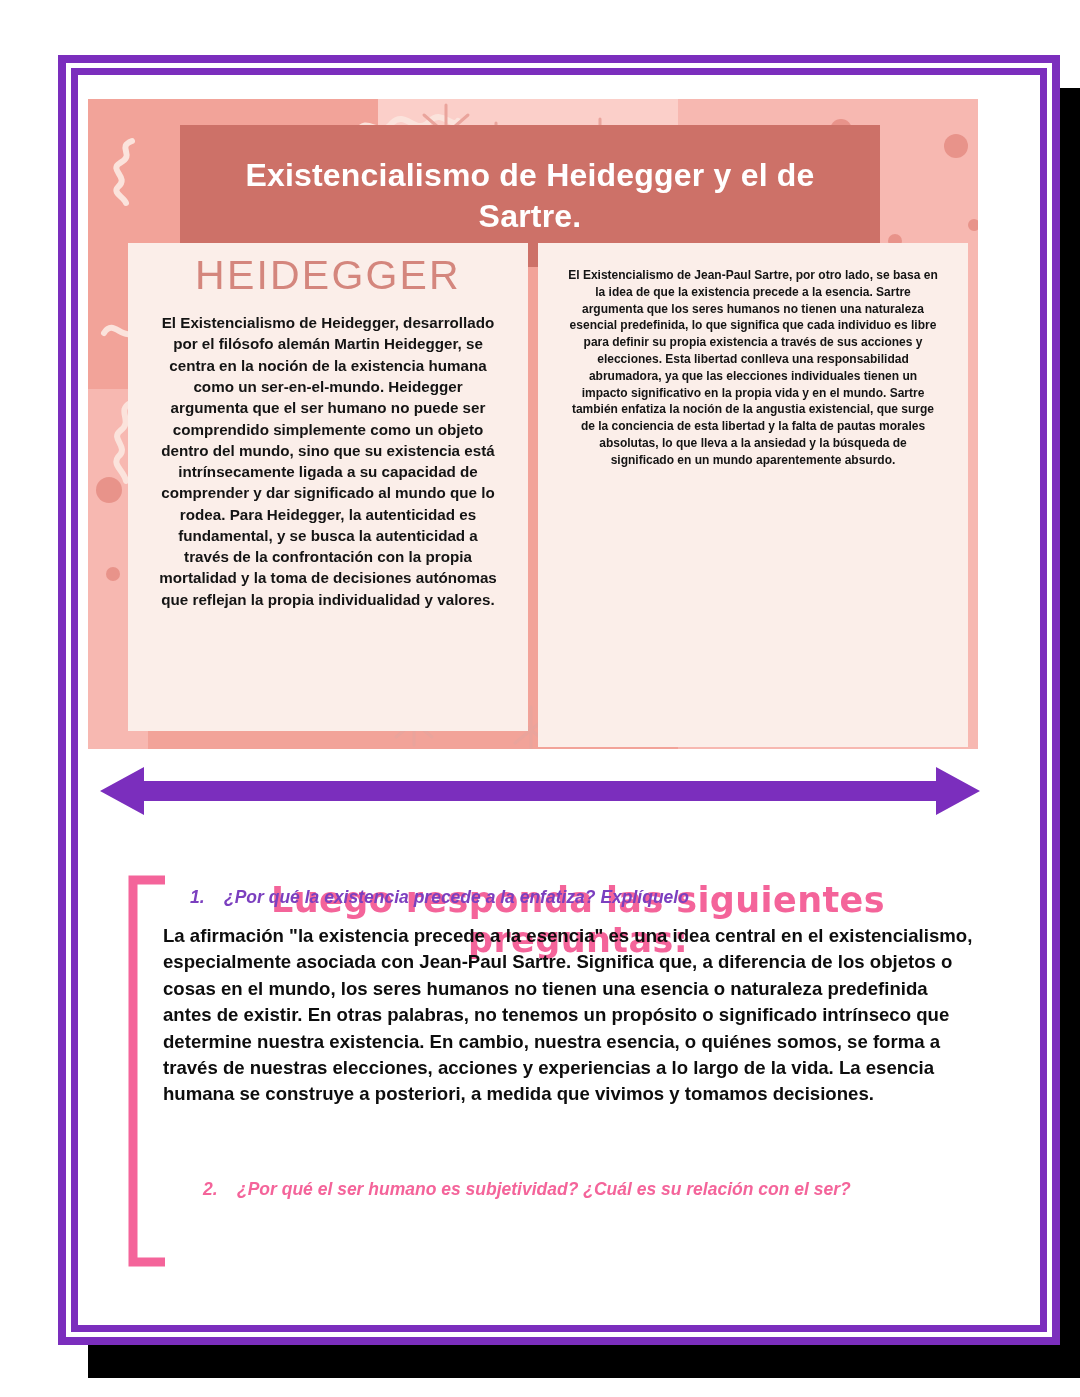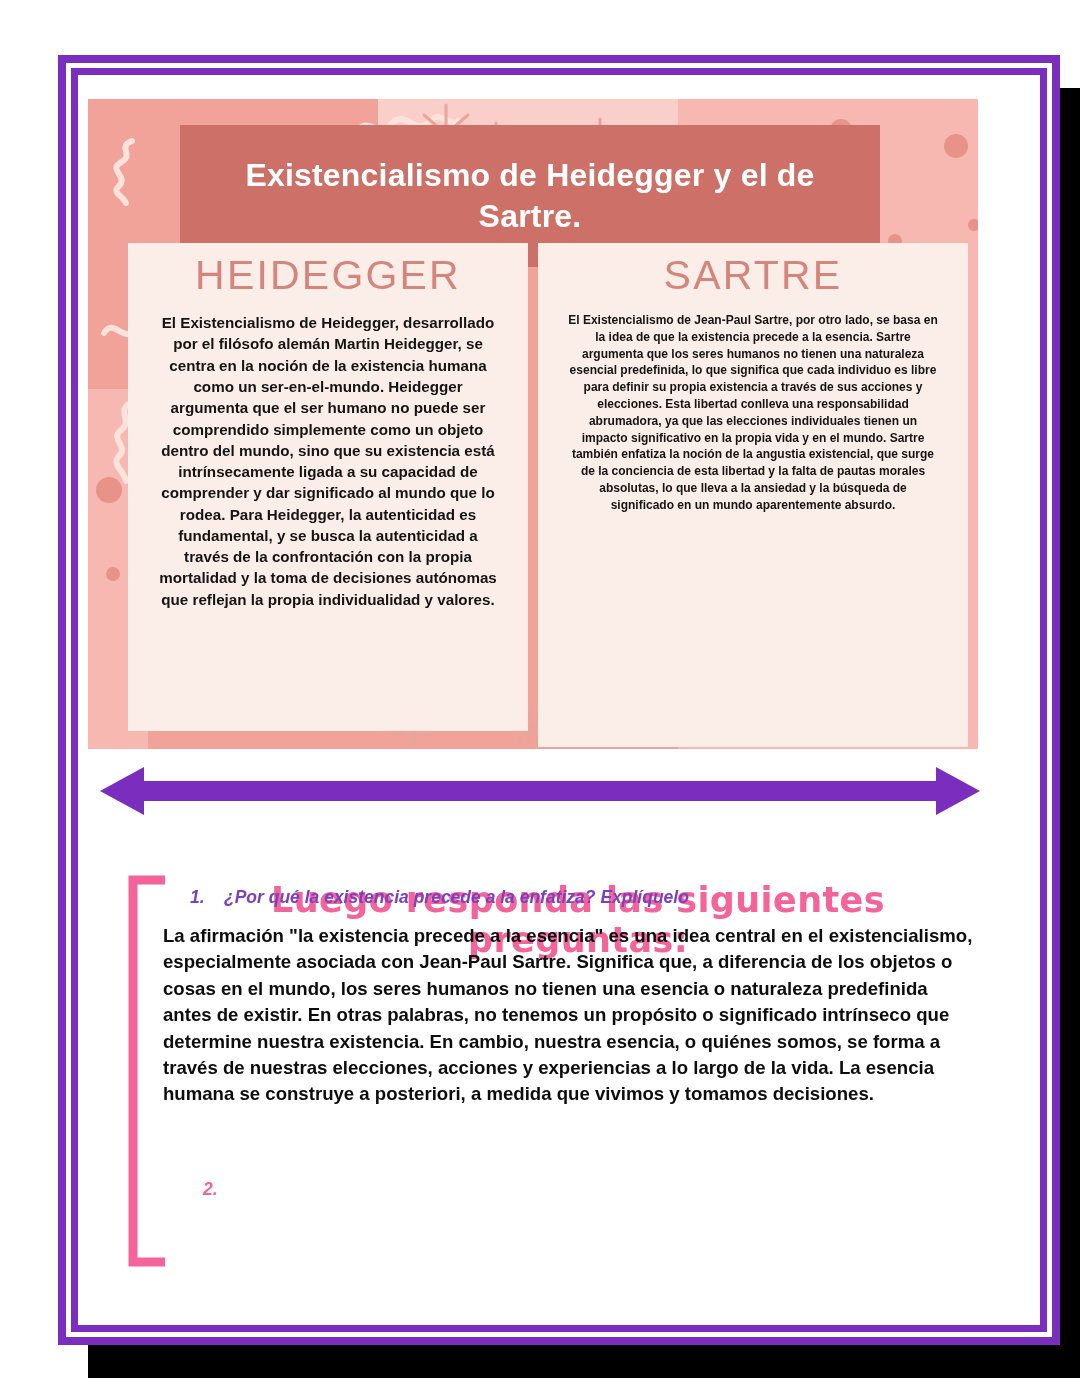--- a/index.html
+++ b/index.html
@@ -226,21 +226,20 @@
         <div id="title-banner">
           <div id="title-banner-text">Existencialismo de Heidegger y el de Sartre.</div>
         </div>
 
         <div class="card" id="card-heidegger">
           <h2 class="card-title">HEIDEGGER</h2>
           <p class="card-body">El Existencialismo de Heidegger, desarrollado por el filósofo alemán Martin Heidegger, se centra en la noción de la existencia humana como un ser-en-el-mundo. Heidegger argumenta que el ser humano no puede ser comprendido simplemente como un objeto dentro del mundo, sino que su existencia está intrínsecamente ligada a su capacidad de comprender y dar significado al mundo que lo rodea. Para Heidegger, la autenticidad es fundamental, y se busca la autenticidad a través de la confrontación con la propia mortalidad y la toma de decisiones autónomas que reflejan la propia individualidad y valores.</p>
         </div>
 
         <div class="card" id="card-sartre">
-          <h2 class="card-title">SARTRE</h2>
           <p class="card-body">El Existencialismo de Jean-Paul Sartre, por otro lado, se basa en la idea de que la existencia precede a la esencia. Sartre argumenta que los seres humanos no tienen una naturaleza esencial predefinida, lo que significa que cada individuo es libre para definir su propia existencia a través de sus acciones y elecciones. Esta libertad conlleva una responsabilidad abrumadora, ya que las elecciones individuales tienen un impacto significativo en la propia vida y en el mundo. Sartre también enfatiza la noción de la angustia existencial, que surge de la conciencia de esta libertad y la falta de pautas morales absolutas, lo que lleva a la ansiedad y la búsqueda de significado en un mundo aparentemente absurdo.</p>
         </div>
       </div>
 
       <svg id="arrow-divider" viewBox="0 0 880 52" preserveAspectRatio="none">
         <polygon points="0,26 44,2 44,16 836,16 836,2 880,26 836,50 836,36 44,36 44,50" fill="#7b2ebd"></polygon>
       </svg>
 
       <div id="questions-heading">Luego responda las siguientes preguntas:</div>
 
@@ -250,17 +249,18 @@
 
       <div id="q1">
         <span id="q1-num">1.</span>
         <span>¿Por qué la existencia precede a la enfatiza? Explíquelo</span>
       </div>
 
       <div id="answer1">La afirmación "la existencia precede a la esencia" es una idea central en el existencialismo, especialmente asociada con Jean-Paul Sartre. Significa que, a diferencia de los objetos o cosas en el mundo, los seres humanos no tienen una esencia o naturaleza predefinida antes de existir. En otras palabras, no tenemos un propósito o significado intrínseco que determine nuestra existencia. En cambio, nuestra esencia, o quiénes somos, se forma a través de nuestras elecciones, acciones y experiencias a lo largo de la vida. La esencia humana se construye a posteriori, a medida que vivimos y tomamos decisiones.</div>
 
       <div id="q2">
         <span id="q2-num">2.</span>
+        <span>¿Por qué el ser humano es subjetividad? ¿Cuál es su relación con el ser?</span>
       </div>
 
     </div>
   </div>
 </div>
 
 </body></html>

